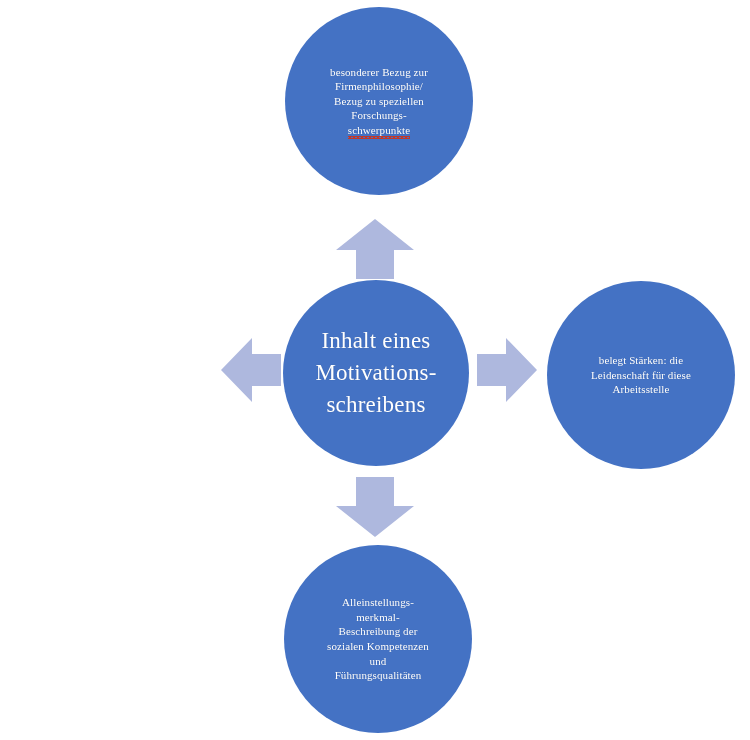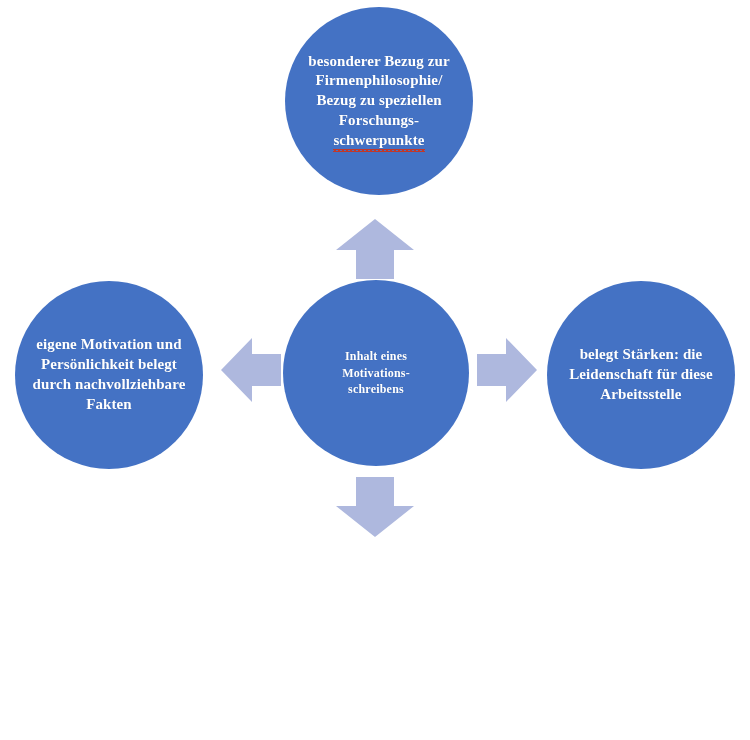--- a/index.html
+++ b/index.html
@@ -34,35 +34,35 @@
     text-align: center;
     line-height: 1.32;
     white-space: pre-line;
     padding: 0 6px;
     text-shadow: 0 0 1px rgba(0,0,0,0.18);
   }
 
   
   .node.satellite { width: 188px; height: 188px; }
   .node.satellite .node-text {
-    font-size: 15px;
-    font-weight: 700;
+    font-size: 11px;
+    font-weight: 400;
     letter-spacing: 0.1px;
   }
 
   
   .node.center {
     width: 186px;
     height: 186px;
     left: 283px;
     top: 280px;
   }
   .node.center .node-text {
-    font-size: 12px;
-    font-weight: bold;
+    font-size: 23px;
+    font-weight: normal;
     line-height: 1.38;
     letter-spacing: 0.2px;
   }
 
   
   #node-top    { left: 285px; top: 7px;   }
   #node-left   { left: 15px;  top: 281px; }
   #node-right  { left: 547px; top: 281px; }
   #node-bottom { left: 284px; top: 545px; }
 
@@ -101,39 +101,41 @@
 <div id="diagram">
 
   <div class="node satellite" id="node-top">
     <div class="node-text"><span>besonderer Bezug zur
 Firmenphilosophie/
 Bezug zu speziellen
 Forschungs-
 </span><span class="squiggle">schwerpunkte</span></div>
   </div>
 
-  <div class="node satellite" id="node-left">
-    <div class="node-text">eigene Motivation  und
-Persönlichkeit belegt
-durch nachvollziehbare
-Fakten</div>
-  </div>
 
   <div class="node center" id="node-center">
     <div class="node-text">Inhalt eines
 Motivations-
 schreibens</div>
   </div>
 
   <div class="node satellite" id="node-right">
     <div class="node-text">belegt Stärken: die
 Leidenschaft für diese
 Arbeitsstelle</div>
   </div>
 
+  <div class="node satellite" id="node-bottom">
+    <div class="node-text">Alleinstellungs-
+merkmal-
+Beschreibung der
+sozialen Kompetenzen
+und
+Führungsqualitäten</div>
+  </div>
 
   <div class="arrow" id="arrow-up">
     <svg width="78" height="60" viewBox="0 0 78 60">
       <polygon points="39,0 78,31 58,31 58,60 20,60 20,31 0,31" fill="#AEB8DE"></polygon>
     </svg>
   </div>
 
   <div class="arrow" id="arrow-down">
     <svg width="78" height="60" viewBox="0 0 78 60">
       <polygon points="39,60 0,29 20,29 20,0 58,0 58,29 78,29" fill="#AEB8DE"></polygon>

